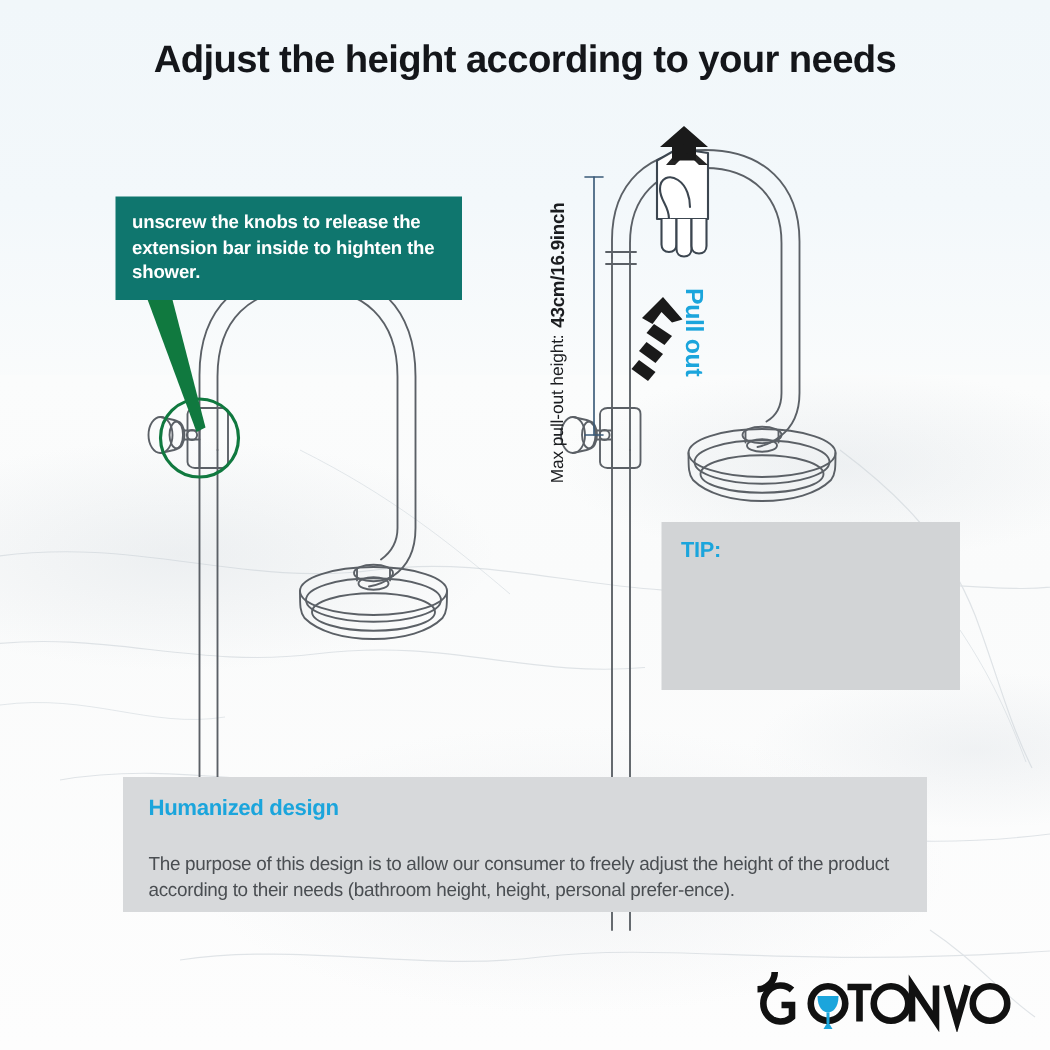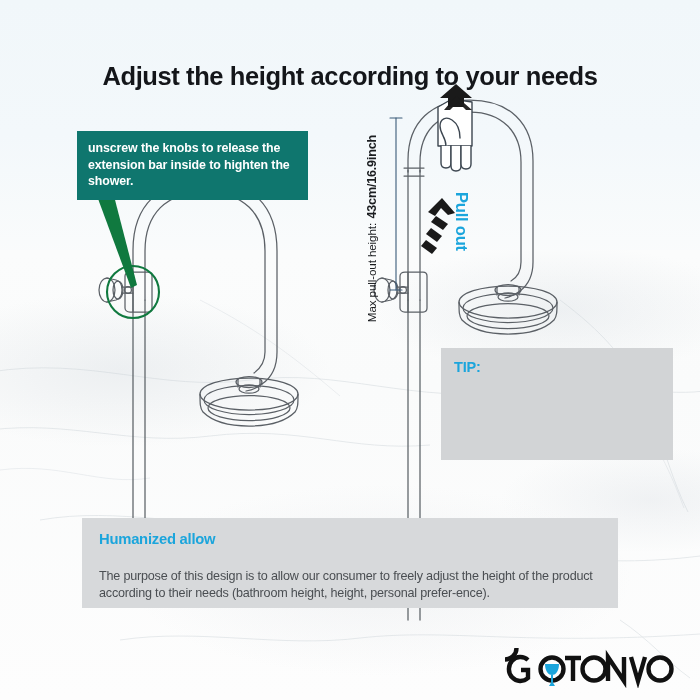--- a/index.html
+++ b/index.html
@@ -26,21 +26,20 @@
       radial-gradient(ellipse 340px 130px at 380px 330px,rgba(206,212,218,.22),rgba(255,255,255,0) 74%),
       radial-gradient(ellipse 200px 70px at 650px 250px,rgba(198,206,214,.22),rgba(255,255,255,0) 75%),
       linear-gradient(180deg,#fbfcfc 0%,#fafbfb 30%,#fdfdfd 100%);
   }
   .veins{position:absolute;left:0;top:0;width:700px;height:700px;pointer-events:none;}
   
   .title{
     position:absolute;left:0;top:26px;width:700px;text-align:center;
     font-size:25.5px;font-weight:bold;letter-spacing:-.4px;color:#14161a;
     font-family:"Liberation Sans","DejaVu Sans",sans-serif;
-    margin-top:36px;
   }
   
   .art{position:absolute;left:0;top:0;width:700px;height:700px;pointer-events:none;}
   
   .green-box{
     position:absolute;left:77px;top:131px;width:231px;
     background:#0f766e;color:#ffffff;
     padding:9px 11px 10px 11px;box-sizing:border-box;
     font-size:12.4px;font-weight:bold;line-height:1.33;letter-spacing:-.1px;
   }
@@ -55,21 +54,21 @@
   .vlabel .l2{font-size:12.6px;font-weight:bold;letter-spacing:-.2px;}
   
   .pullout{
     position:absolute;left:452px;top:192px;
     writing-mode:vertical-rl;text-orientation:mixed;
     color:#1ba5dc;font-size:16.5px;font-weight:bold;letter-spacing:-.2px;
     white-space:nowrap;
   }
   
   .tip-box{
-    position:absolute;left:441px;top:348px;width:232px;height:112px;
+    position:absolute;left:441px;top:348px;width:199px;height:112px;
     background:#d2d4d6;box-sizing:border-box;padding:11px 9px 0 13px;
   }
   .tip-head{color:#1ba5dc;font-size:14.5px;font-weight:bold;letter-spacing:-.2px;margin-bottom:1px;}
   .tip-body{color:#3e4246;font-size:12.6px;line-height:1.28;letter-spacing:-.2px;}
   
   .bottom-panel{
     position:absolute;left:82px;top:518px;width:536px;height:90px;
     background:#d7d9db;box-sizing:border-box;padding:13px 17px 0 17px;
   }
   .bp-head{color:#1ba5dc;font-size:14.8px;font-weight:bold;letter-spacing:-.25px;margin-bottom:5px;}
@@ -219,21 +218,21 @@
     <span class="l2">43cm/16.9inch</span>
   </div>
 
   <div class="pullout">Pull out</div>
 
   <div class="tip-box">
     <div class="tip-head">TIP:</div>
   </div>
 
   <div class="bottom-panel">
-    <div class="bp-head">Humanized allow</div>
+    <div class="bp-head">Humanized design</div>
     <div class="bp-body">The purpose of this design is to allow our consumer to freely adjust the height of the product according to their needs (bathroom height, height, personal prefer-ence).</div>
   </div>
 
   <svg class="logo" viewBox="0 0 170 40">
     <g fill="none" stroke="#111111" stroke-width="4.4">
 
       <path d="M23,12 A11.5,12 0 1 0 23,30 L23,22 L16,22"></path>
 
       <circle cx="47" cy="21" r="11.5"></circle>
 

